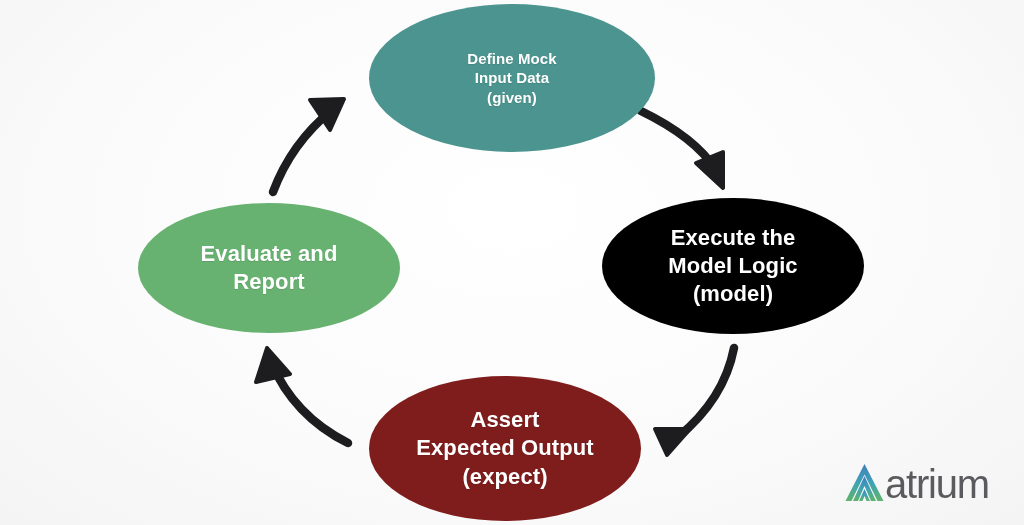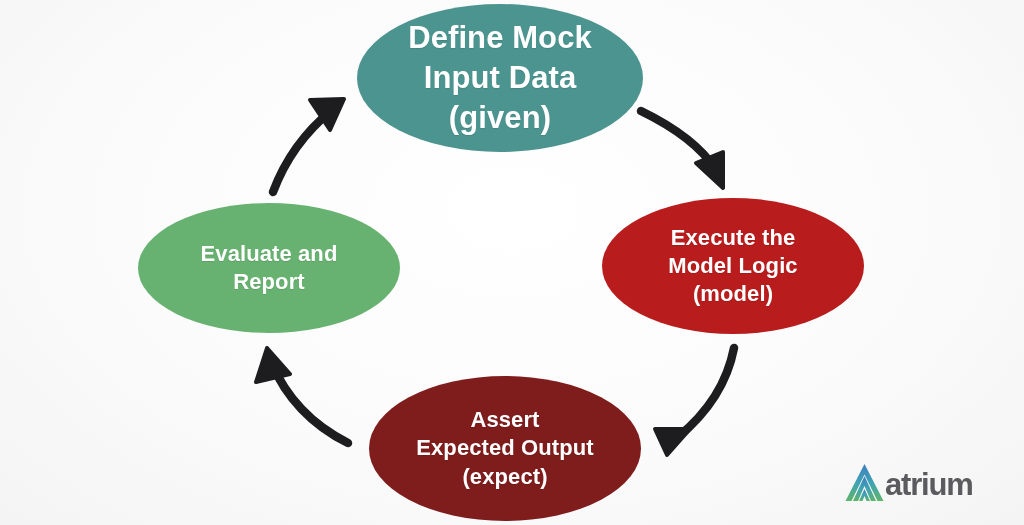--- a/index.html
+++ b/index.html
@@ -49,25 +49,25 @@
     box-sizing: border-box;
   }
   .node-label {
     display: block;
     padding: 0 10px;
     white-space: pre-line;
   }
 
   
   #node-given {
-    left: 357px;
+    left: 369px;
     top: 4px;
     width: 286px;
     height: 148px;
-    font-size: 31px;
+    font-size: 15px;
   }
   
   #node-model {
     left: 602px;
     top: 198px;
     width: 262px;
     height: 136px;
     font-size: 22px;
   }
   
@@ -97,22 +97,22 @@
     display: flex;
     align-items: center;
   }
   #atrium-mark {
     width: 44px;
     height: 42px;
     flex: 0 0 auto;
   }
   #atrium-wordmark {
     font-family: "Liberation Sans", sans-serif;
-    font-size: 31px;
-    font-weight: bold;
+    font-size: 40px;
+    font-weight: normal;
     color: #5b5b5f;
     letter-spacing: -1.2px;
     line-height: 1;
     margin-left: -2px;
     margin-top: 2px;
   }
 </style>
 </head>
 <body>
 
@@ -147,21 +147,21 @@
       <path d="M 310 100 L 344 99 L 330 130 Z" fill="#1d1d1f" stroke="#1d1d1f" stroke-width="4" stroke-linejoin="round"></path>
     </g>
   </svg>
 
   <div class="node" id="node-given" style="background:#4c948f">
     <span class="node-label">Define Mock
 Input Data
 (given)</span>
   </div>
 
-  <div class="node" id="node-model" style="background:#b91c1c">
+  <div class="node" id="node-model" style="background:#000000">
     <span class="node-label">Execute the
 Model Logic
 (model)</span>
   </div>
 
   <div class="node" id="node-expect" style="background:#7f1d1d">
     <span class="node-label">Assert
 Expected Output
 (expect)</span>
   </div>

